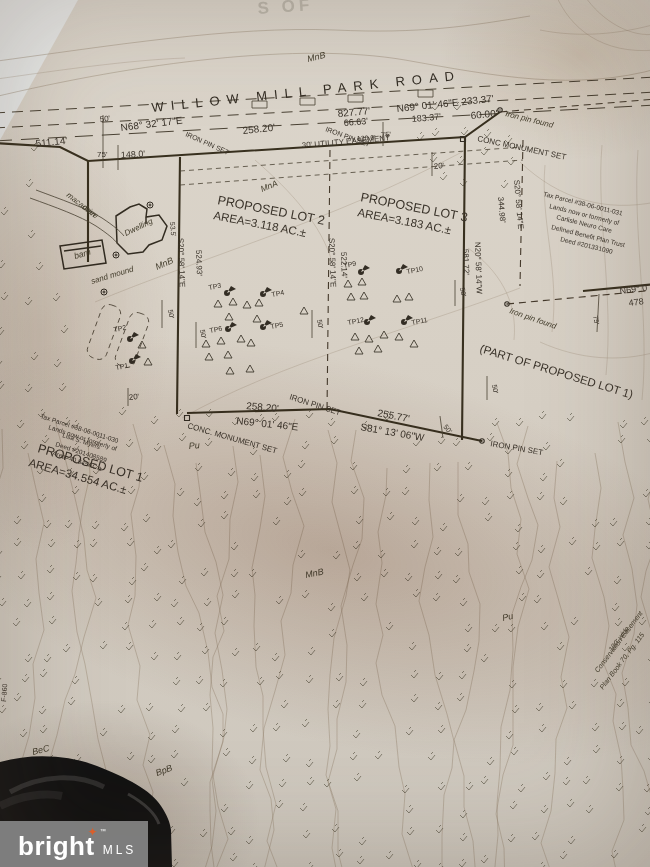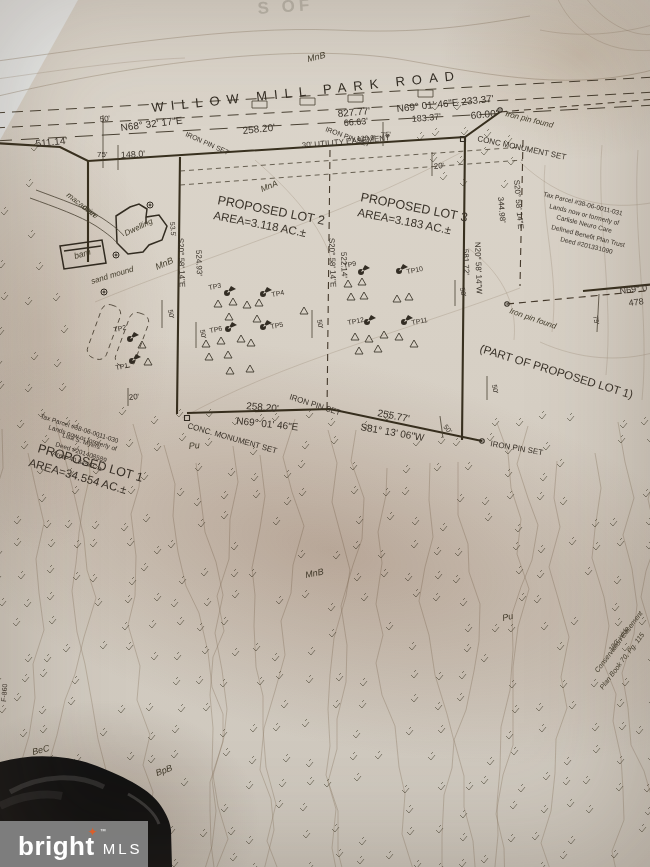--- a/index.html
+++ b/index.html
@@ -35,21 +35,21 @@
     background:radial-gradient(closest-side,rgba(186,160,130,.30),rgba(186,160,130,0));mix-blend-mode:multiply;}
   .corner-shadow{position:absolute;left:-60px;top:700px;width:320px;height:240px;pointer-events:none;
     background:radial-gradient(closest-side,rgba(90,60,40,.28),rgba(90,60,40,0));mix-blend-mode:multiply;}
   .vignette{position:absolute;inset:0;pointer-events:none;box-shadow:inset 0 0 120px rgba(80,62,48,.28);}
   .watermark{position:absolute;left:0;bottom:0;width:148px;height:46px;background:rgba(131,131,131,.95);
     color:#fff;display:flex;align-items:flex-end;padding:6px 8px 8px 18px;box-sizing:border-box;}
   .wm-wrap{position:relative;display:inline-block;}
   .wm-brand{font-weight:700;font-size:26px;line-height:1;letter-spacing:.5px;font-family:"Liberation Sans",sans-serif;}
   .wm-star{position:absolute;right:-3px;top:-8px;color:#d95f2b;font-size:12px;}
   .wm-tm{position:absolute;right:-11px;top:-5px;font-size:6px;color:#fff;}
-  .wm-mls{font-size:15px;letter-spacing:3px;margin-left:8px;padding-bottom:2px;font-family:"Liberation Sans",sans-serif;}
+  .wm-mls{font-size:12px;letter-spacing:3px;margin-left:8px;padding-bottom:2px;font-family:"Liberation Sans",sans-serif;}
 </style>
 </head>
 <body>
 
 <div class="photo">
 
   <svg id="plan" width="650" height="867" viewBox="0 0 650 867">
     <polygon class="corner-tl" points="0,0 78,0 0,140"></polygon>
 
     <g id="g-contours">

